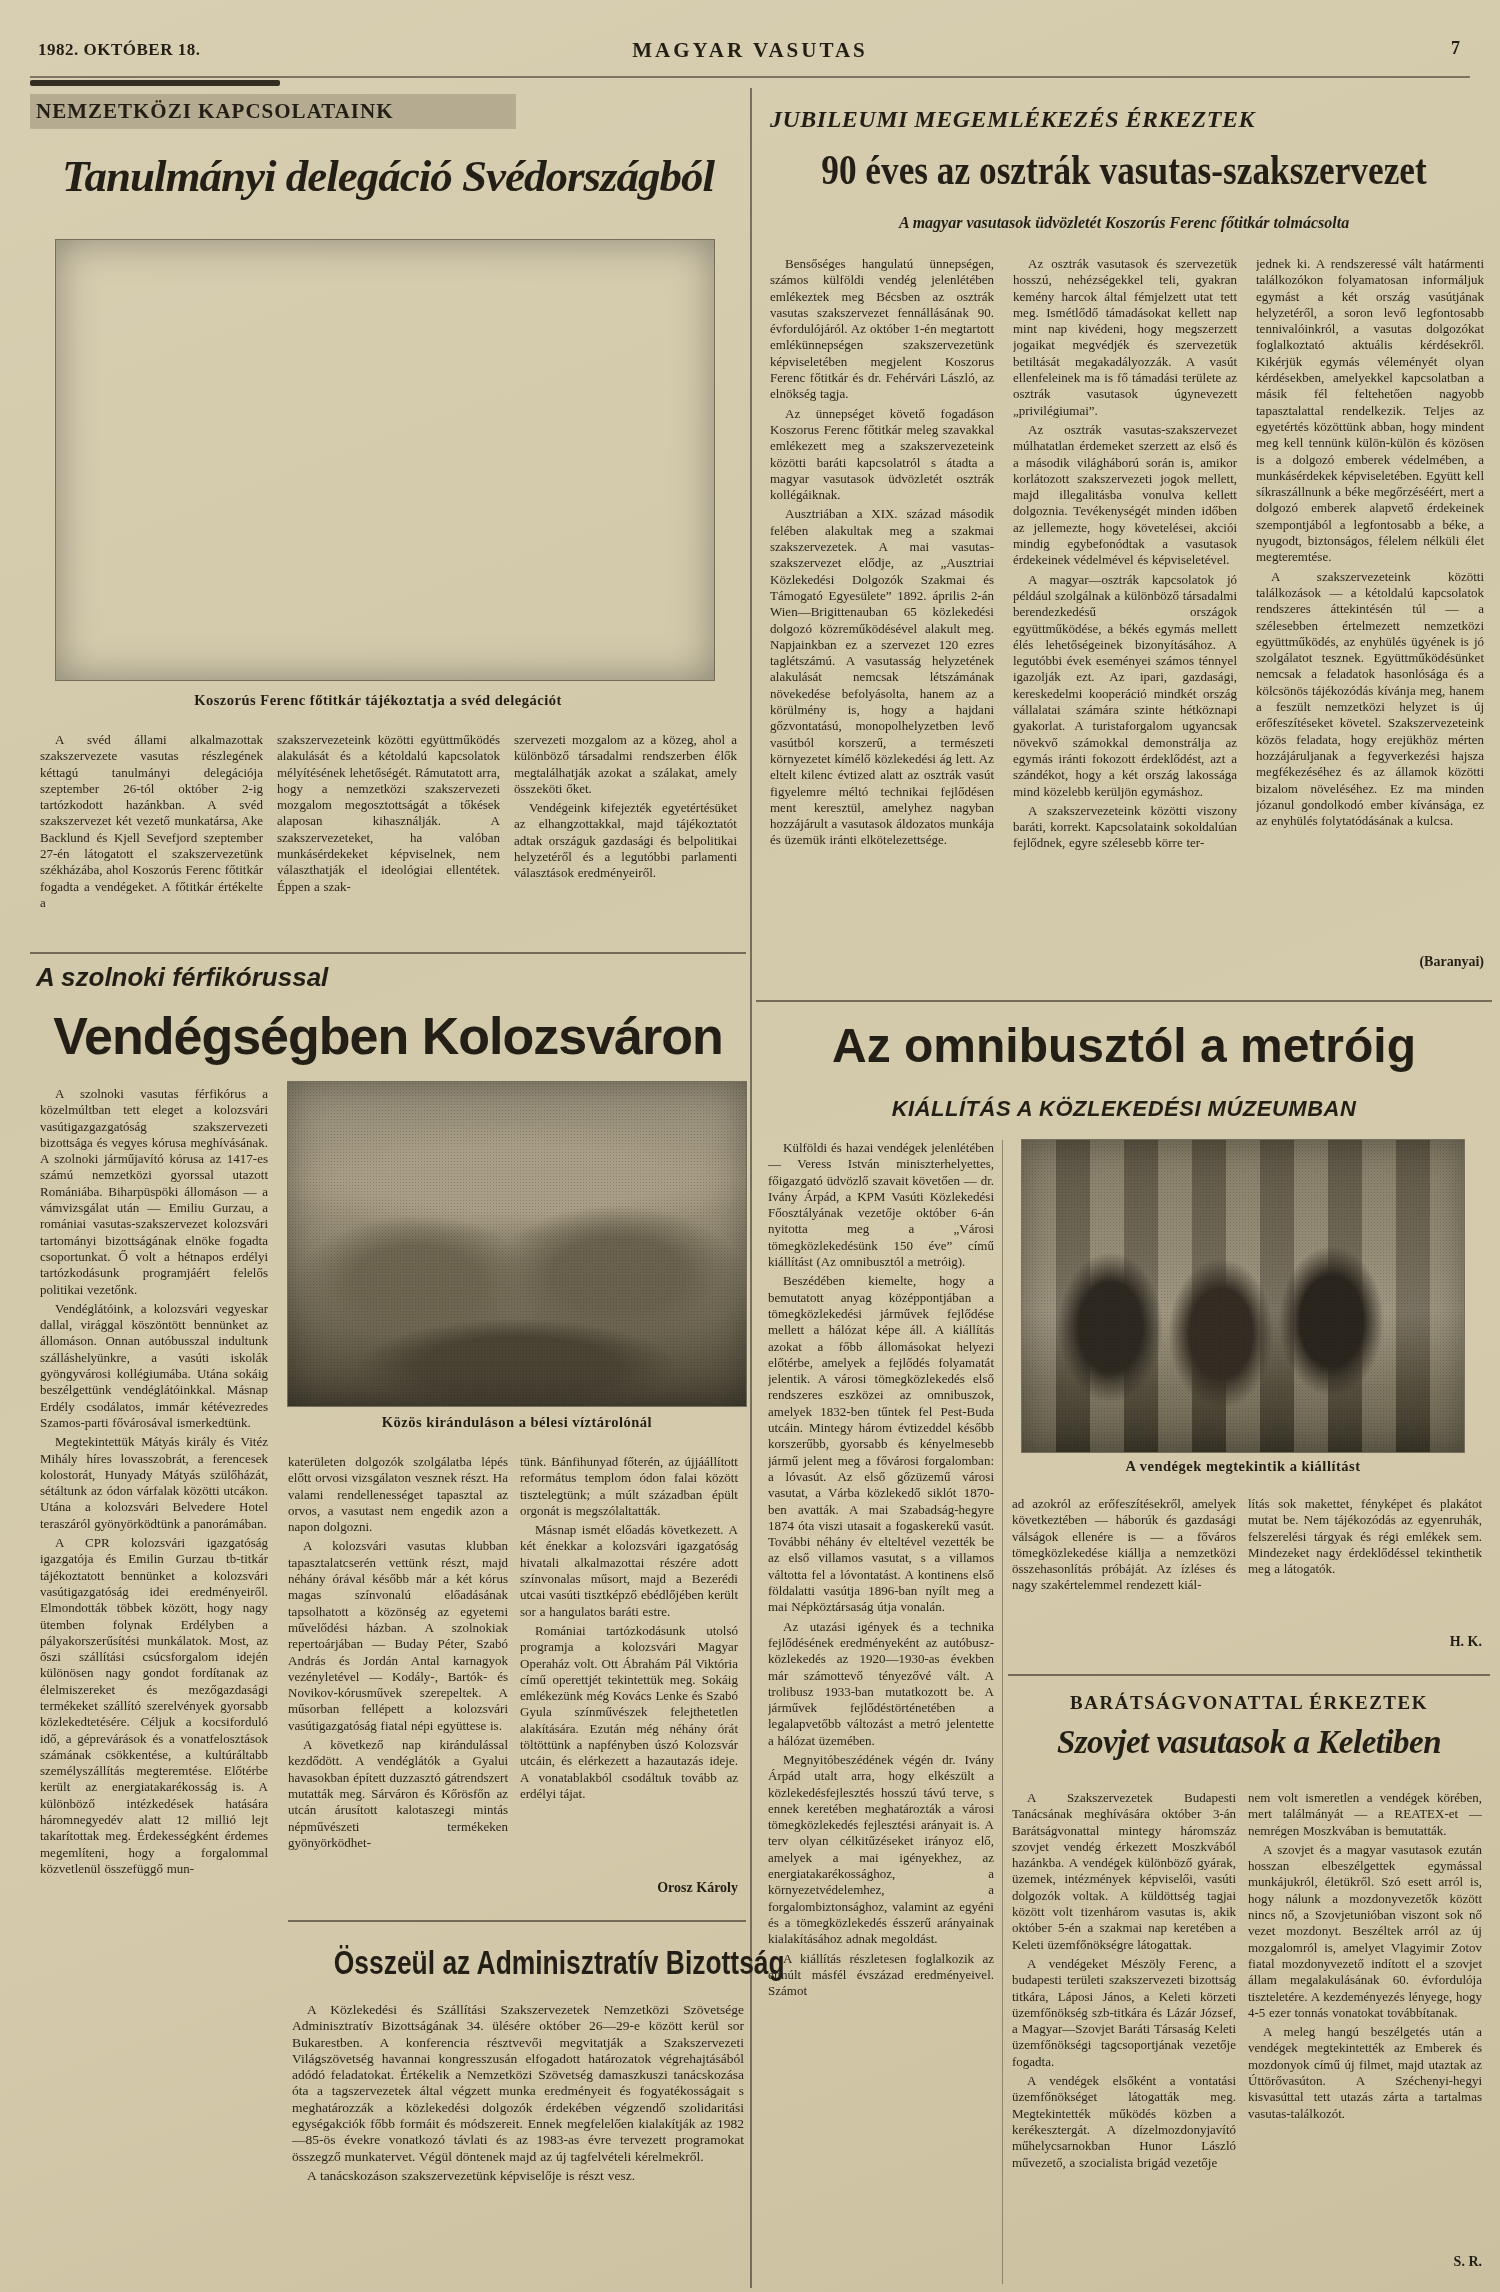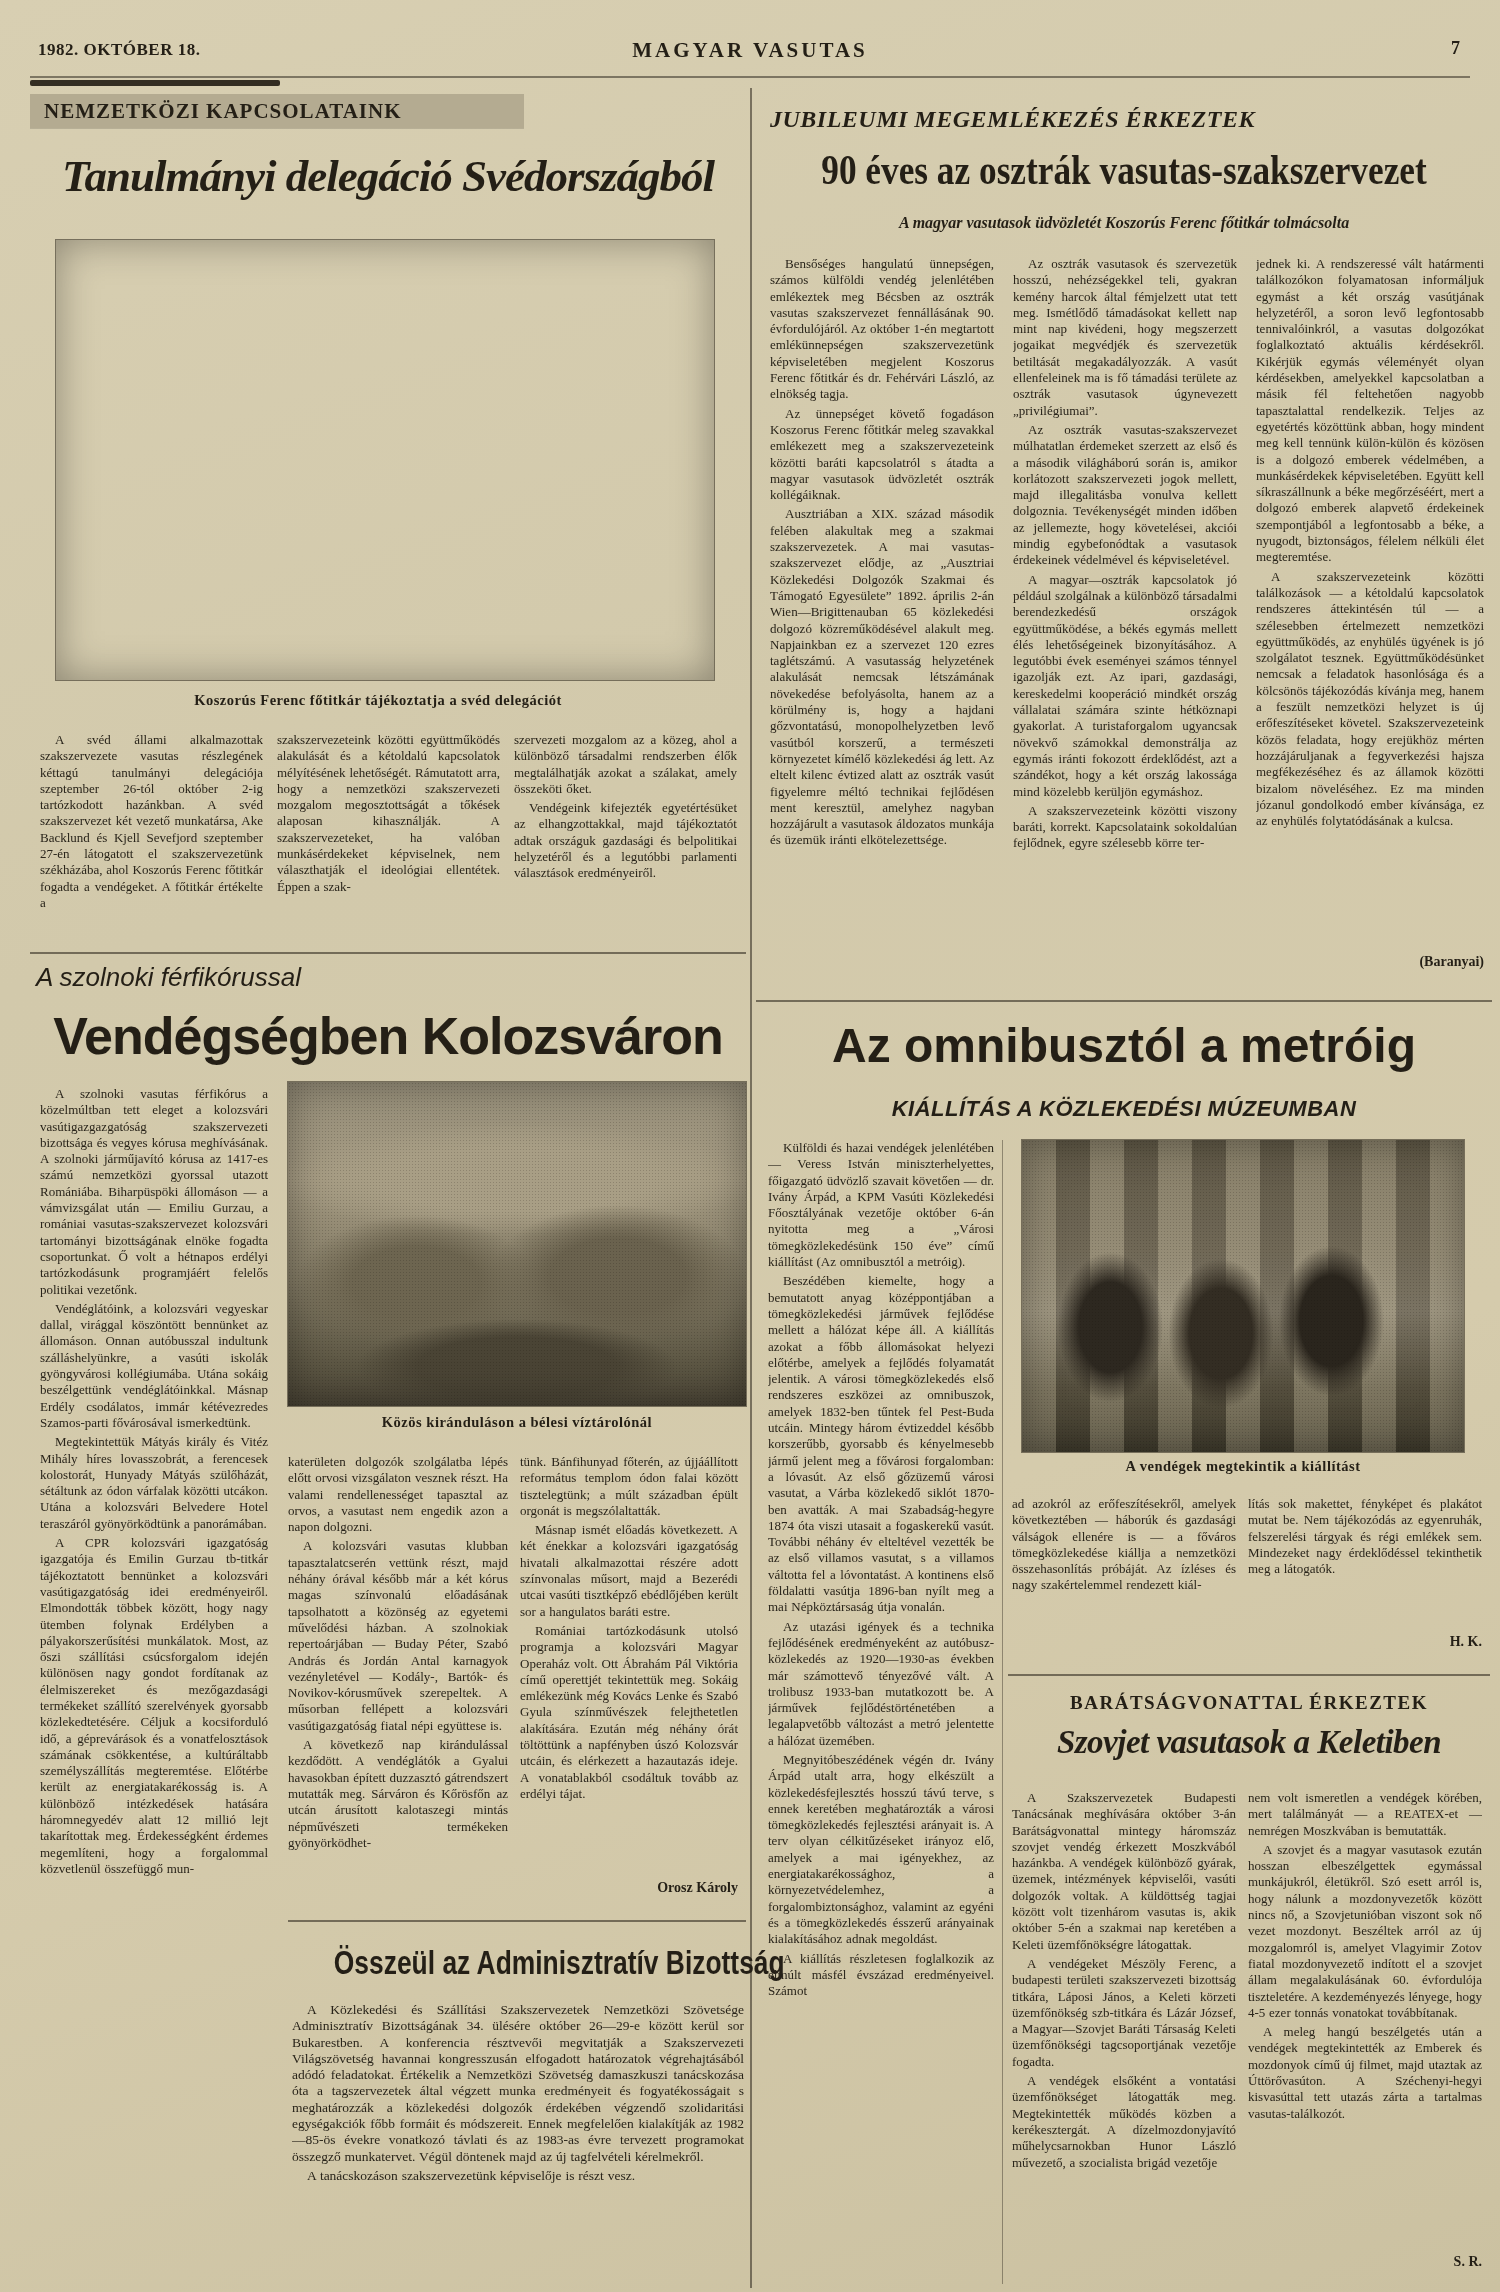--- a/index.html
+++ b/index.html
@@ -11,27 +11,27 @@
   .abs{position:absolute;}
   
   .hdr-date{font-weight:bold;font-size:17px;letter-spacing:.5px;}
   .masthead{width:100%;text-align:center;font-weight:bold;font-size:21px;letter-spacing:3px;}
   .pagenum{font-weight:bold;font-size:18px;}
   .rule-h{background:#332d22;height:2px;}
   .rule-h.thick{height:6px;border-radius:2px;}
   .rule-v{background:#3a3428;width:2px;}
   
   .kicker-strip{background:#b4ab91;font-weight:bold;font-size:21px;letter-spacing:1px;
-    line-height:34px;padding-left:14px;box-shadow:0 1px 0 rgba(0,0,0,.15);}
+    line-height:34px;padding-left:6px;box-shadow:0 1px 0 rgba(0,0,0,.15);}
   .headline-serif-italic{font-style:italic;font-weight:bold;font-size:45px;text-align:center;letter-spacing:-1px;}
   .kicker-serif-italic{font-style:italic;font-weight:bold;font-size:24px;letter-spacing:.5px;}
   .headline-serif-big{font-weight:bold;font-size:42px;text-align:center;white-space:nowrap;
     transform:scaleX(.84);transform-origin:50% 0;}
   .subhead-serif-italic{font-style:italic;font-weight:bold;font-size:16px;text-align:center;}
-  .kicker-sans-italic{font-family:"Liberation Sans","DejaVu Sans",sans-serif;font-style:italic;font-weight:normal;font-size:26px;}
+  .kicker-sans-italic{font-family:"Liberation Sans","DejaVu Sans",sans-serif;font-style:italic;font-weight:bold;font-size:26px;}
   .headline-sans{font-family:"Liberation Sans","DejaVu Sans",sans-serif;font-weight:bold;font-size:52px;text-align:center;letter-spacing:-1px;}
   .headline-sans-2{font-family:"Liberation Sans","DejaVu Sans",sans-serif;font-weight:bold;font-size:48px;text-align:center;}
   .subhead-sans-italic{font-family:"Liberation Sans","DejaVu Sans",sans-serif;font-style:italic;font-weight:bold;font-size:22px;text-align:center;letter-spacing:.5px;}
   .headline-sans-cond{font-family:"Liberation Sans","DejaVu Sans",sans-serif;font-weight:bold;font-size:33px;text-align:center;white-space:nowrap;transform:scaleX(.8);transform-origin:50% 0;}
   .kicker-caps{font-weight:bold;font-size:19px;text-align:center;letter-spacing:1.5px;}
   .headline-serif-it2{font-style:italic;font-weight:bold;font-size:33px;text-align:center;letter-spacing:-.5px;}
   
   .textcol{font-size:13px;line-height:16.3px;text-align:justify;overflow:hidden;
     word-spacing:.5px;color:#29241a;}
   .textcol p{margin:0 0 3px 0;text-indent:15px;}

